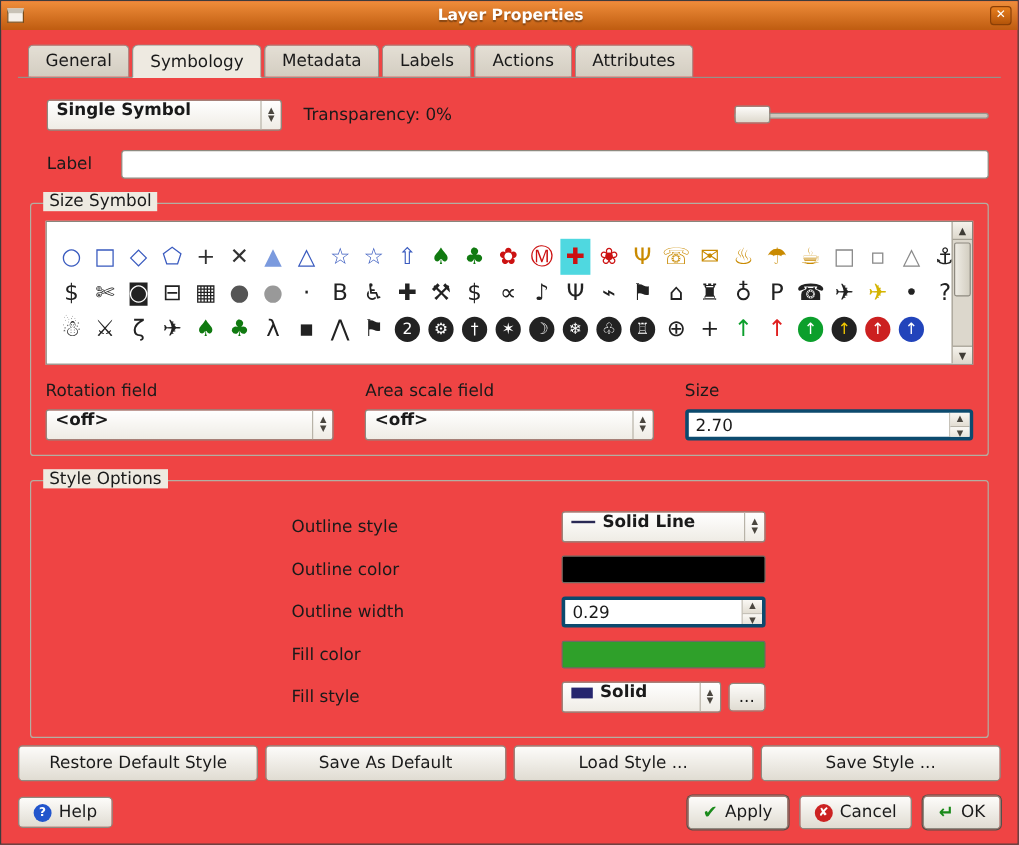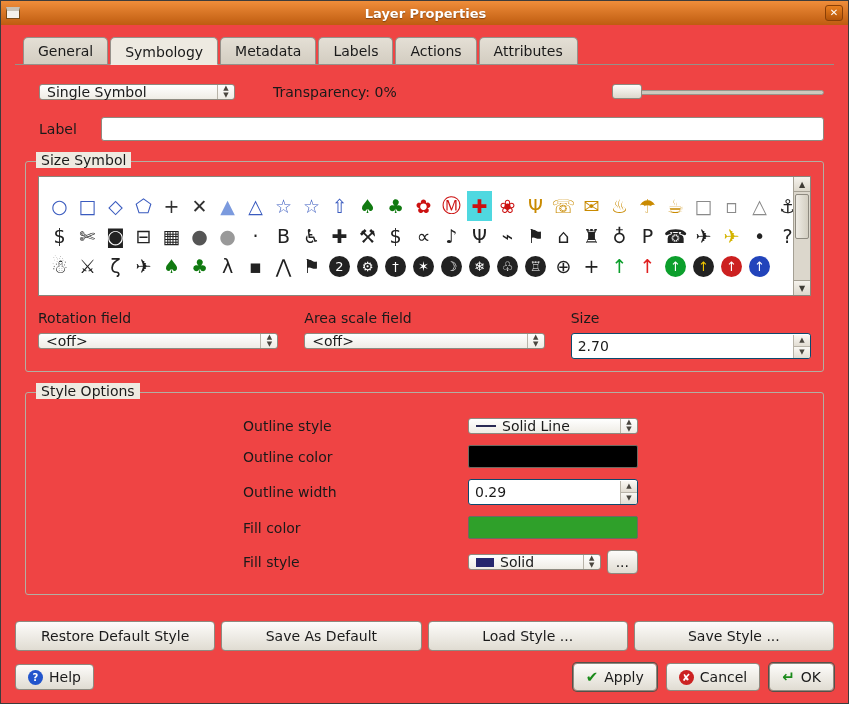--- a/index.html
+++ b/index.html
@@ -18,38 +18,38 @@
 
   
   .tabbar { display: flex; gap: 2px; padding: 0 8px; border-bottom: 1px solid #95918a; margin-top: 4px; }
   .tab { padding: 5px 14px 4px 14px; background: linear-gradient(#e4dfd5,#d3cdc1); border: 1px solid #95918a; border-bottom: none; border-radius: 5px 5px 0 0; font-size: 14px; cursor: pointer; }
   .tab.active { background: #eeeae1; border-bottom: 1px solid #eeeae1; margin-bottom: -1px; padding-top: 6px; }
 
   
   .btn { font-family: inherit; font-size: 14px; color: #1a1a1a; background: linear-gradient(#fdfcfa,#e0dcd2); border: 1px solid #8e8a80; border-radius: 4px; padding: 4px 12px; cursor: pointer; display: inline-flex; align-items: center; justify-content: center; gap: 6px; }
   .btn.default { box-shadow: 0 0 0 1px #55514a; }
 
-  .combo { display: flex; align-items: center; background: linear-gradient(#ffffff,#efece5); border: 1px solid #8e8a80; border-radius: 3px; height: 16px; padding: 0 0 0 7px; cursor: pointer; }
+  .combo { display: flex; align-items: flex-start; background: linear-gradient(#ffffff,#efece5); border: 1px solid #8e8a80; border-radius: 3px; height: 26px; padding: 0 0 0 7px; cursor: pointer; font-weight: bold; }
   .combo .val { flex: 1; font-size: 14px; white-space: nowrap; overflow: hidden; display:flex; align-items:center; gap:6px; }
   .combo .stepper { border-left: 1px solid #b8b3a8; align-self: stretch; width: 17px; display: flex; flex-direction: column; align-items: center; justify-content: center; color: #4a463f; }
   .combo .stepper span { font-size: 7px; line-height: 7px; }
 
   .textinput { height: 24px; width: 100%; border: 1px solid #8e8a80; border-radius: 3px; background: #ffffff; font-family: inherit; font-size: 14px; padding: 0 5px; }
 
-  .spin { display: flex; align-items: center; background: #ffffff; border: 1px solid #0c4a6e; border-radius: 3px; height: 26px; overflow: hidden; gap: 30px; }
+  .spin { display: flex; align-items: flex-start; background: #ffffff; border: 3px solid #0c4a6e; border-radius: 3px; height: 26px; overflow: hidden; gap: 30px; }
   .spin .val { flex: 1; padding: 3px 6px; font-size: 14px; }
   .spin .arrows { width: 17px; display: flex; flex-direction: column; border-left: 1px solid #b8b3a8; }
   .spin .arrows div { flex: 1; background: linear-gradient(#faf8f4,#e2ddd2); font-size: 7px; line-height: 11px; text-align: center; color: #4a463f; cursor: pointer; }
   .spin .arrows div:first-child { border-bottom: 1px solid #b8b3a8; }
 
   
   .row-legend { display: flex; align-items: center; margin: 18px 10px 0 24px; }
   .row-legend .lbl { width: 170px; }
   .combo-legend { width: 196px; }
-  .transparency-lbl { margin-left: 38px; }
+  .transparency-lbl { margin-left: 18px; }
   .slider { width: 212px; height: 18px; position: relative; margin-left: auto; cursor: pointer; }
   .slider .groove { position: absolute; left: 0; right: 0; top: 7px; height: 5px; background: #cdc8bd; border: 1px solid #98948b; border-radius: 3px; }
   .slider .handle { position: absolute; left: 0; top: 1px; width: 30px; height: 15px; background: linear-gradient(#fdfcfa,#ddd8cc); border: 1px solid #8e8a80; border-radius: 3px; }
 
   
   .row-label { display: flex; align-items: center; margin: 16px 10px 0 24px; justify-content: center; }
   .row-label .lbl { width: 62px; }
   .row-label .field { flex: 1; }
 
   

